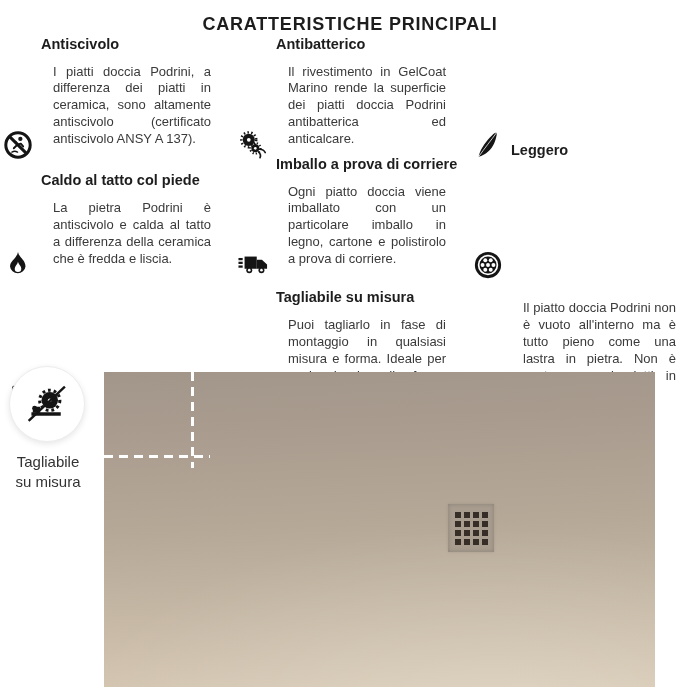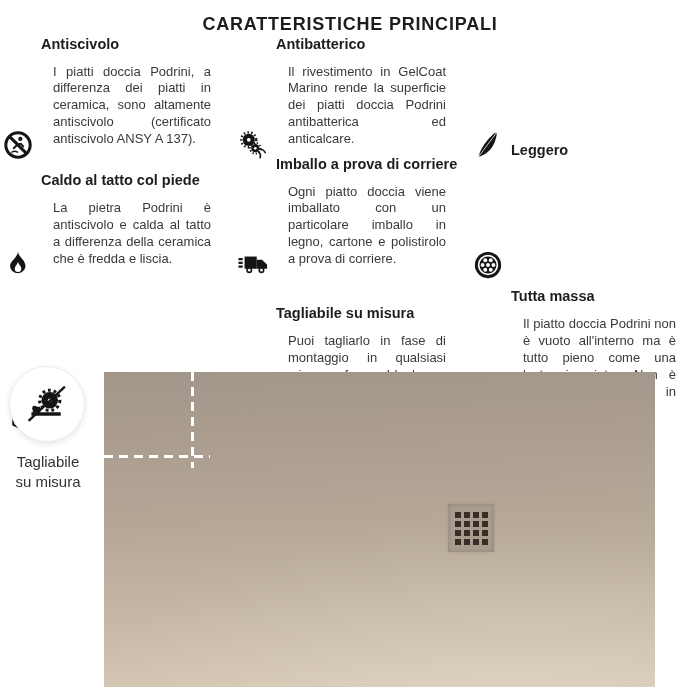--- a/index.html
+++ b/index.html
@@ -187,21 +187,20 @@
     </div>
   </article>
 
   <article class="feature">
     <div class="f-icon">
       <svg viewBox="0 0 32 32" width="30" height="30">
         <rect x="1.5" y="9" width="29" height="14.5" rx="7" fill="currentColor" transform="rotate(-7 16 16)"></rect>
       </svg>
     </div>
     <div class="f-body">
-      <h3 class="f-title">Tutta massa</h3>
       <p class="f-text">Il piatto doccia Podrini non è vuoto all'interno ma è tutto pieno come una lastra in pietra. Non è vuoto come i piatti in acrilico.</p>
     </div>
   </article>
 
 </section>
 
 <aside class="badge">
   <div class="badge-circle">
     <svg viewBox="0 0 48 48" width="44" height="44">
       <circle cx="27" cy="20" r="9" fill="currentColor"></circle>

